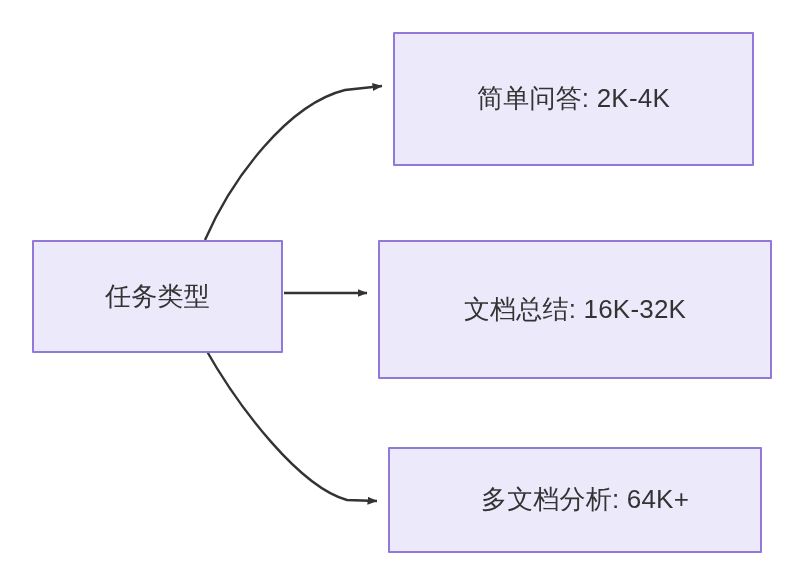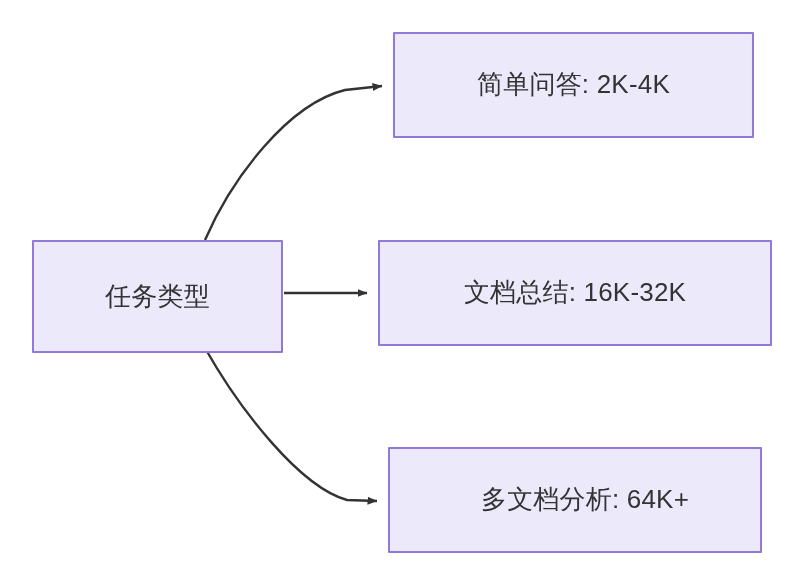--- a/index.html
+++ b/index.html
@@ -39,22 +39,22 @@
   }
   .node-label {
     font-size: 26px;
     line-height: 1.2;
     color: #333333;
     white-space: nowrap;
     letter-spacing: 0.2px;
   }
   
   #node-task-type      { left: 32px;  top: 240px; width: 251px; height: 113px; }
-  #node-simple-qa      { left: 393px; top: 32px;  width: 361px; height: 106px; }
-  #node-doc-summary    { left: 378px; top: 240px; width: 394px; height: 106px; }
+  #node-simple-qa      { left: 393px; top: 32px;  width: 361px; height: 134px; }
+  #node-doc-summary    { left: 378px; top: 240px; width: 394px; height: 139px; }
   #node-multi-doc      { left: 388px; top: 447px; width: 374px; height: 106px; padding-left: 20px; }
 </style>
 </head>
 <body>
 
 <div id="diagram-root">
 
   <svg id="edge-layer" viewBox="0 0 787 572" width="787" height="572" xmlns="http://www.w3.org/2000/svg">
     <defs>
       <marker id="arrowhead" markerWidth="10" markerHeight="8" refX="9.5" refY="4" orient="auto" markerUnits="userSpaceOnUse">

